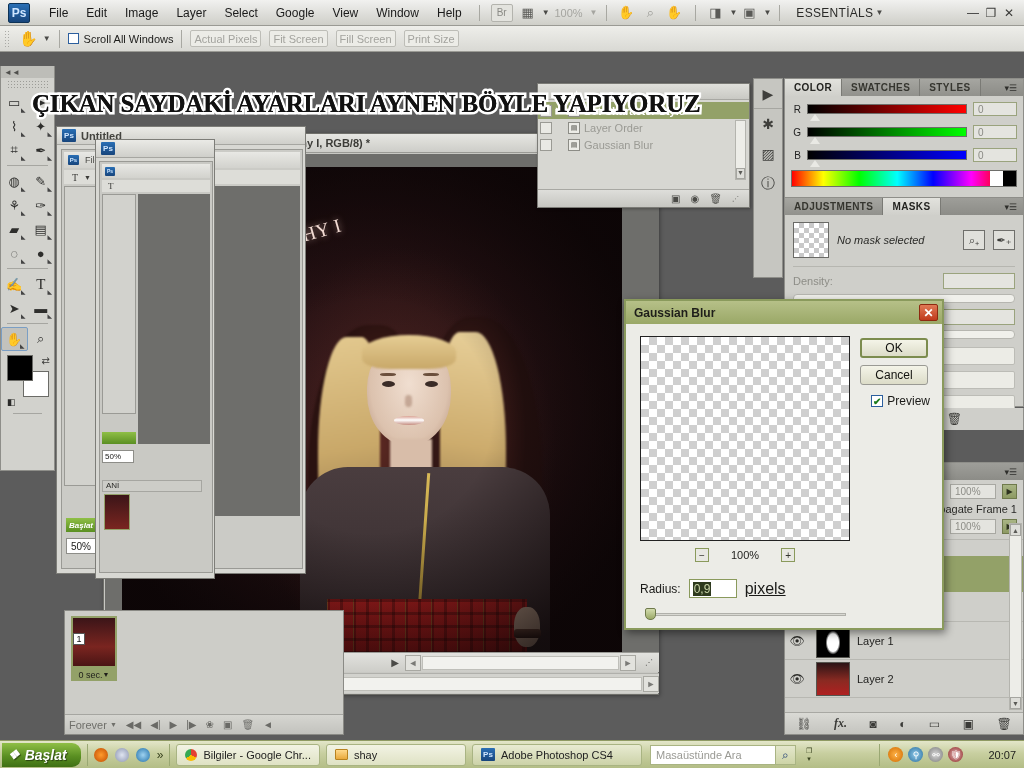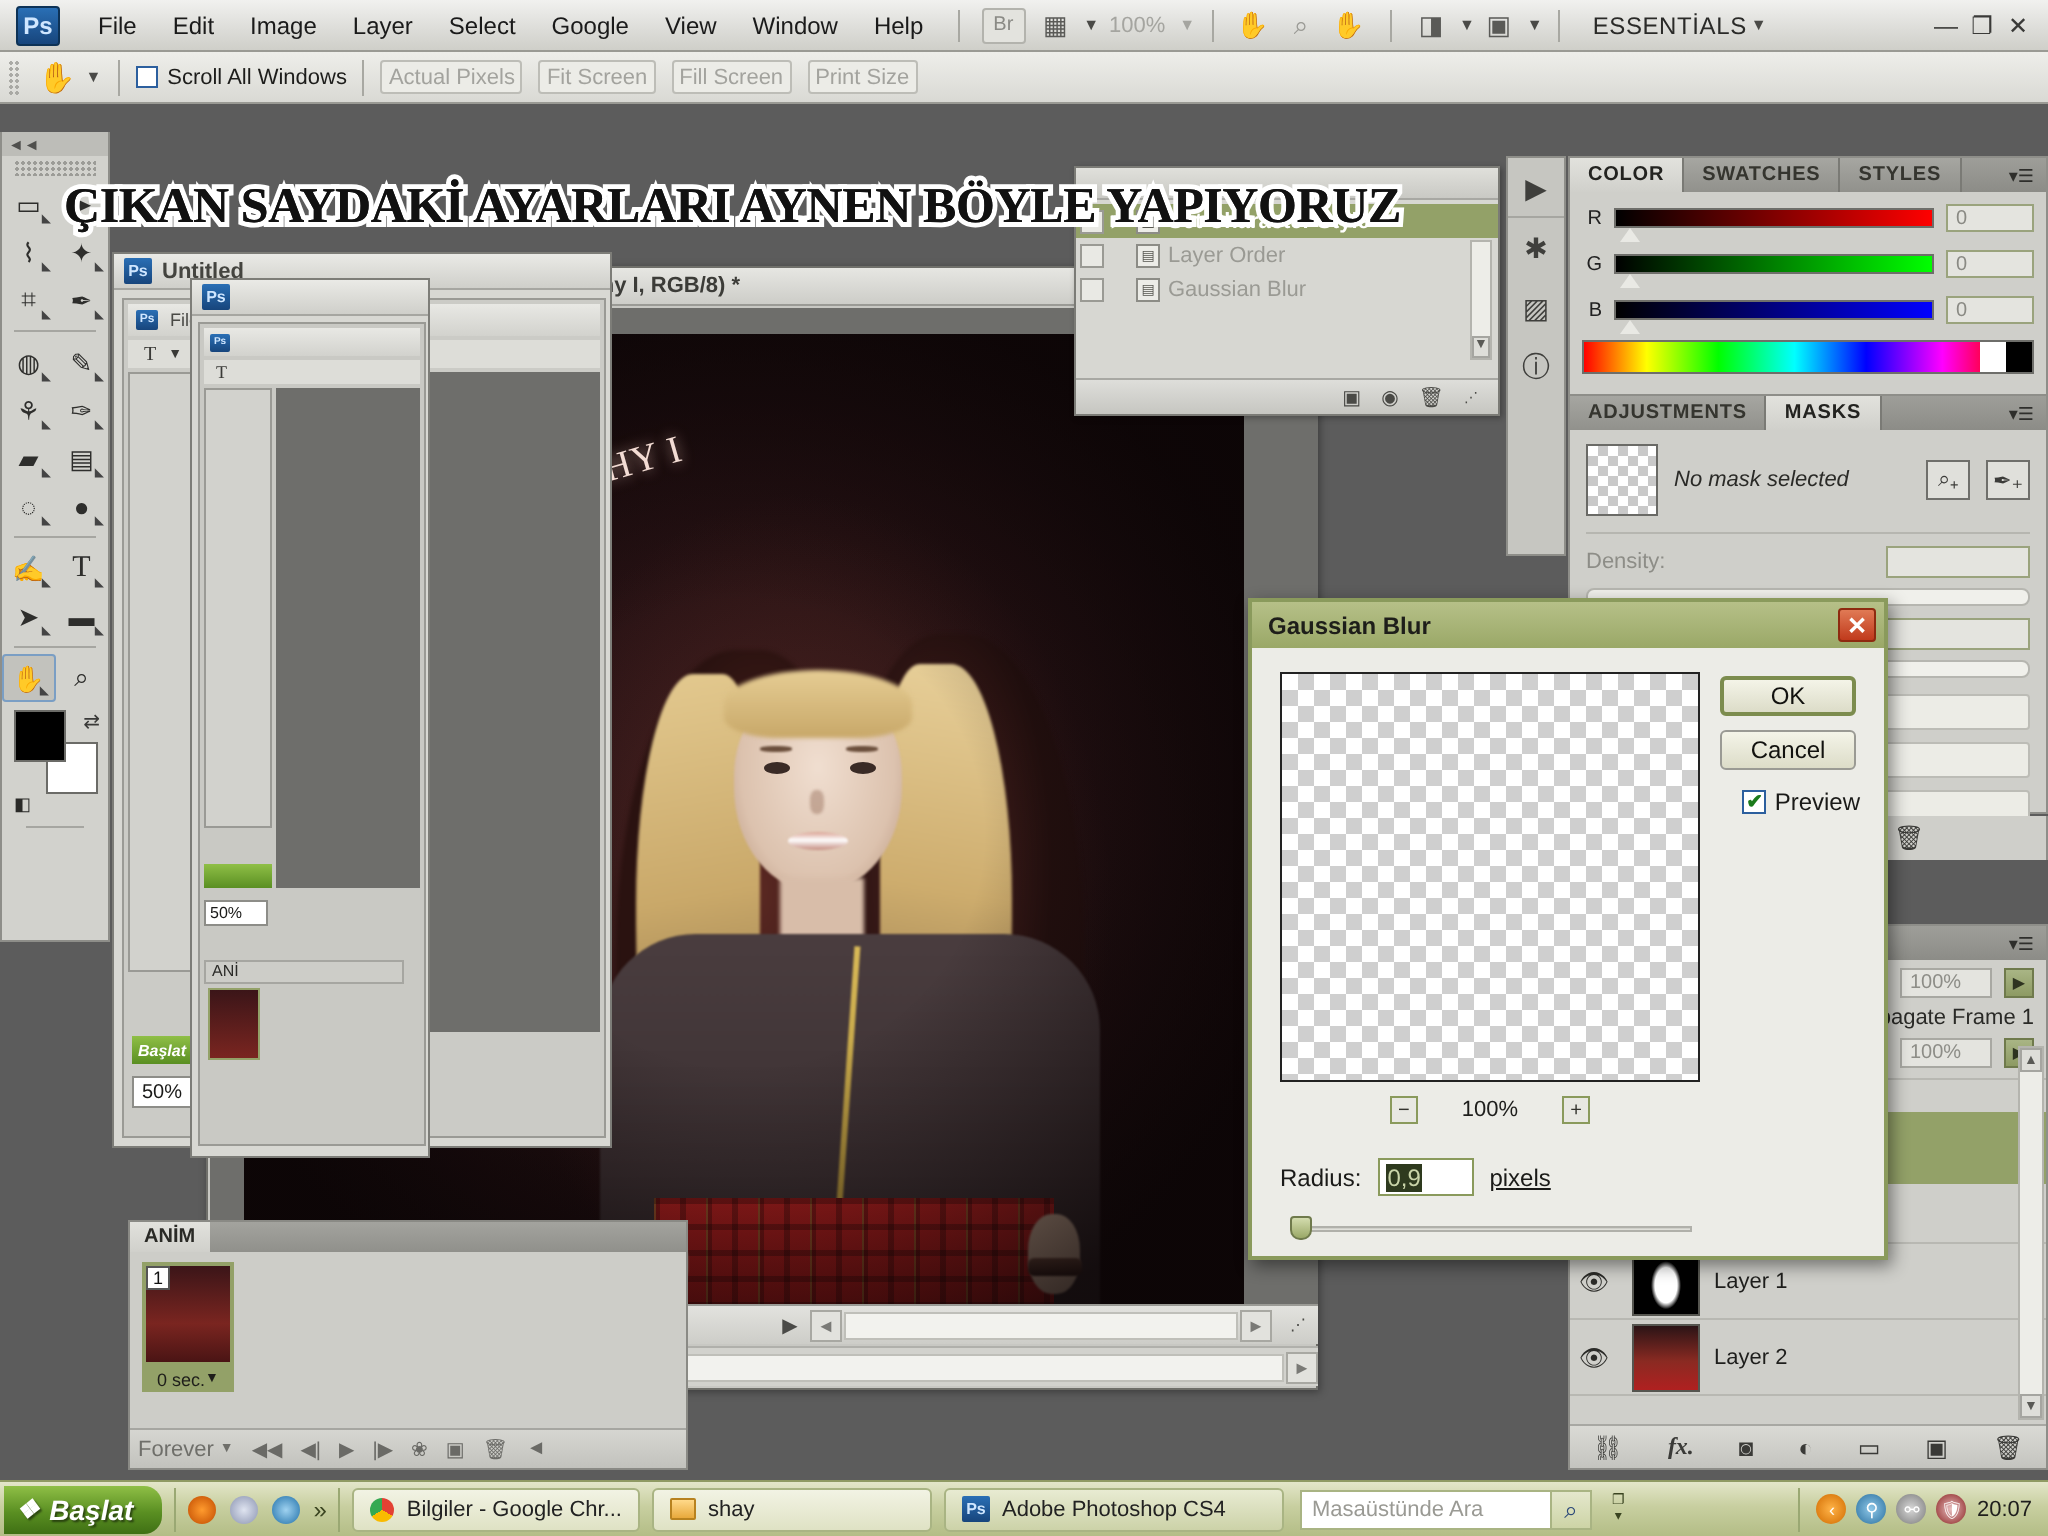--- a/index.html
+++ b/index.html
@@ -263,21 +263,21 @@
   #gb-zoomrow { position:absolute; left:14px; top:245px; width:210px; height:18px;
     display:flex; align-items:center; justify-content:center; gap:22px;}
   .zbtn { width:14px;height:14px;border:1px solid #8a9a5c;background:#e8e8e2;
     display:flex;align-items:center;justify-content:center;font-size:10px;color:#33332e;}
   #gb-zoomval { font-size:11px; color:#1e1e1c; }
   #gb-radrow { position:absolute; left:14px; top:278px; display:flex; align-items:center; gap:8px;}
   #gb-radlabel { font-size:12px; color:#1a1a18; }
   #gb-radinput { width:48px;height:19px;border:1px solid #8a9a5c;background:#fff;
     display:flex;align-items:center;padding-left:3px;}
   #gb-radval { background:#2e3a1e; color:#c9d4a8; font-size:12px; padding:0 1px; }
-  #gb-units { font-size:12px; color:#1a1a18;text-decoration:underline; }
+  #gb-units { font-size:16px; color:#1a1a18;text-decoration:underline; }
   #gb-slider { position:absolute; left:14px; top:307px; width:210px; height:12px; }
   #gb-strack { position:absolute; left:8px; top:5px; width:198px; height:3px;
     background:linear-gradient(#c8c8c2,#e8e8e2); border:1px solid #b0b0aa;}
   #gb-sknob { position:absolute; left:5px; top:0; width:11px;height:12px;
     background:linear-gradient(#d3dcae,#9aa867); border:1px solid #6f7a4c; border-radius:2px 2px 5px 5px;}
   #gb-ok { position:absolute; right:14px; top:37px; width:68px;height:20px;
     background:linear-gradient(#f4f4e8,#dcdcc8); border:2px solid #7c8c4e; border-radius:3px;
     display:flex;align-items:center;justify-content:center;font-size:12px;color:#12120f;}
   #gb-cancel { position:absolute; right:14px; top:64px; width:68px;height:20px;
     background:linear-gradient(#f4f4e8,#dcdcc8); border:1px solid #9a9a94; border-radius:3px;
@@ -320,21 +320,21 @@
     background:linear-gradient(#f2f3e4,#dfe2c4); border:1px solid #a9b483; border-radius:3px;
     display:flex; align-items:center; gap:6px; font-size:11px; color:#222; }
   .tbtask.active { background:linear-gradient(#e8ebd2,#ccd2a8); }
   #deskSearch { height:20px; margin-left:8px; width:146px; background:#fff;
     border:1px solid #a9b483; display:flex;align-items:center;padding-left:5px;font-size:11px;color:#9a9a94;}
   #searchico { margin-left:auto; width:20px;height:18px; display:flex;align-items:center;justify-content:center;
     background:linear-gradient(#e4e7cc,#cdd4a6); border-left:1px solid #a9b483; color:#2d4a7a; font-size:12px;}
   #tray { margin-left:auto; display:flex; align-items:center; gap:5px; padding-right:8px;
     height:22px; border-left:1px solid #9aa873; padding-left:8px;}
   .trayico { width:15px;height:15px;border-radius:50%; display:flex;align-items:center;justify-content:center;font-size:9px;color:#fff;}
-  #clock { font-size:11px; color:#1e1e1c; margin-left:0; }
+  #clock { font-size:11px; color:#1e1e1c; margin-left:20px; }
 </style>
 </head>
 <body>
 
 <div id="menubar" class="abs">
   <div id="ps-logo">Ps</div>
   <div class="menu-item">File</div>
   <div class="menu-item">Edit</div>
   <div class="menu-item">Image</div>
   <div class="menu-item">Layer</div>
@@ -702,23 +702,20 @@
   </div>
   <div id="gb-ok">OK</div>
   <div id="gb-cancel">Cancel</div>
   <div id="gb-prev">
     <span id="gb-prevbox">✔</span>
     <span id="gb-prevlab">Preview</span>
   </div>
 </div>
 
 <div id="animpanel" class="abs">
-  <div id="an-tabs">
-    <div id="an-tab">ANİM</div>
-  </div>
   <div id="an-frame">
     <div id="an-fthumb"></div>
     <div id="an-fnum" class="abs">1</div>
     <div id="an-ftime">
       <span>0 sec.</span>
         <span style="font-size:7px">▼</span>
     </div>
   </div>
   <div id="an-foot">
     <span style="display:flex;align-items:center;gap:3px">

